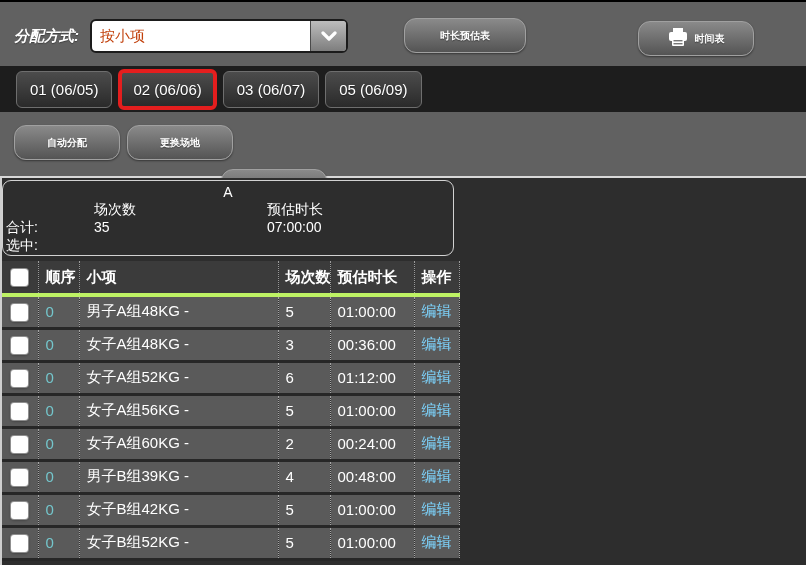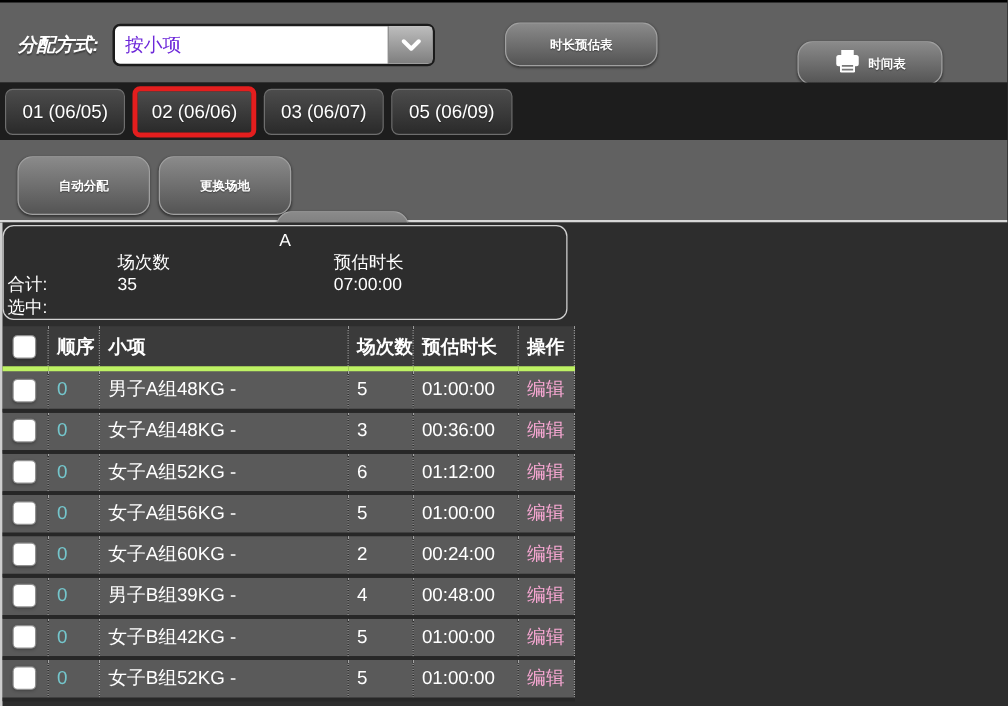--- a/index.html
+++ b/index.html
@@ -7,45 +7,45 @@
   .screen { position:relative; width:806px; height:565px; overflow:hidden; background:#2d2d2d; }
 
   
   .toolbar { position:absolute; top:0; left:0; width:806px; height:66px;
              background:#616161; border-top:2px solid #000; }
   .tb-label { position:absolute; left:14px; top:25px; color:#fff; font-size:15px; font-weight:bold;
               text-shadow:0 1px 1px rgba(0,0,0,.35);font-style:italic; }
   .select { position:absolute; left:90px; top:17px; width:258px; height:34px;
             background:#fff; border:2px solid #1b1b1b; border-radius:6px;
             display:flex; align-items:center; cursor:pointer; }
-  .select-value { flex:1; padding-left:8px; font-size:15px; color:#6d28d9; }
+  .select-value { flex:1; padding-left:8px; font-size:15px; color:#c2410c; }
   .select-arrow { width:36px; height:100%; background:linear-gradient(#bdbdbd,#7e7e7e);
                   border-left:1px solid #4a4a4a; border-radius:0 3px 3px 0;
                   display:flex; align-items:center; justify-content:center; }
   .gbtn { background:linear-gradient(#8a8a8a,#545454); border:1px solid #a0a0a0;
           border-radius:12px; color:#fff; font-size:10px; font-weight:bold;
           font-family:inherit; box-shadow:0 1px 2px rgba(0,0,0,.45);
           text-shadow:0 1px 1px rgba(0,0,0,.4); cursor:pointer; }
   .btn-duration { position:absolute; left:404px; top:16px; width:122px; height:35px; }
-  .btn-timetable { position:absolute; left:638px; top:31px; width:116px; height:35px;
+  .btn-timetable { position:absolute; left:638px; top:19px; width:116px; height:35px;
                    display:flex; align-items:center; justify-content:center; gap:7px; }
 
   
   .tabbar { position:absolute; top:66px; left:0; width:806px; height:46px;
-            background:#1d1d1d; display:flex; align-items:center; padding-left:4px; gap:6px; }
+            background:#1d1d1d; display:flex; align-items:center; padding-left:16px; gap:6px; }
   .tab { height:37px; display:flex; align-items:center; padding:0 13px;
          background:linear-gradient(#4c4c4c,#2a2a2a); border:1px solid #6e6e6e;
          border-radius:6px; color:#fff; font-size:15px; cursor:pointer;
          text-shadow:0 1px 1px rgba(0,0,0,.4); white-space:nowrap; }
   .tab.selected { border:4px solid #e41e1e; height:41px; padding:0 11px; }
 
   
   .actionbar { position:absolute; top:112px; left:0; width:806px; height:66px;
                background:#616161; border-bottom:2px solid #d8d8d8; }
-  .abtn { position:absolute; top:13px; width:106px; height:47px; }
+  .abtn { position:absolute; top:13px; width:106px; height:35px; }
   .abtn1 { left:14px; } .abtn2 { left:127px; } .abtn3 { left:221px;margin-top:44px; }
 
   
   .content { position:absolute; top:178px; left:0; width:806px; height:387px;
              background:#2d2d2d; border-left:2px solid #cfcfcf; }
 
   .summary-panel { margin-top:2px; width:452px; height:76px;
                    border:1px solid #d2d2d2; border-radius:9px; color:#fff; font-size:14px; }
   .sum-venue { text-align:center; padding-top:3px; line-height:16px; }
   .sum-grid { display:grid; grid-template-columns:88px 173px 1fr; padding-left:3px; line-height:18px; }
@@ -58,21 +58,21 @@
   table.grid col.c-item { width:199px; } table.grid col.c-matches { width:52px; }
   table.grid col.c-duration { width:84px; } table.grid col.c-action { width:45px; }
   table.grid th { height:34px; background:#3b3b3b; font-weight:bold; text-align:left;
                   padding-left:7px; border-right:1px dotted #9a9a9a;
                   border-bottom:4px solid #bef264; white-space:nowrap; overflow:hidden; }
   table.grid td { height:33px; background:#5a5a5a; padding-left:7px;
                   border-right:1px dotted #a5a5a5; border-bottom:3px solid #272727;
                   white-space:nowrap; overflow:hidden; }
   table.grid th:first-child, table.grid td:first-child { text-align:center; padding-left:0; }
   td.order { color:#74c6cc; }
-  .edit-link { color:#f9a8d4; cursor:pointer; }
+  .edit-link { color:#7dd3fc; cursor:pointer; }
   .checkbox { display:inline-block; width:17px; height:17px; background:#fff;
               border-radius:3px; vertical-align:middle;
               box-shadow:0 0 0 1px #8f8f8f, 0 1px 3px rgba(0,0,0,.45); cursor:pointer; }
 </style>
 </head>
 <body>
 
 <div class="screen">
 
   <div class="toolbar">

